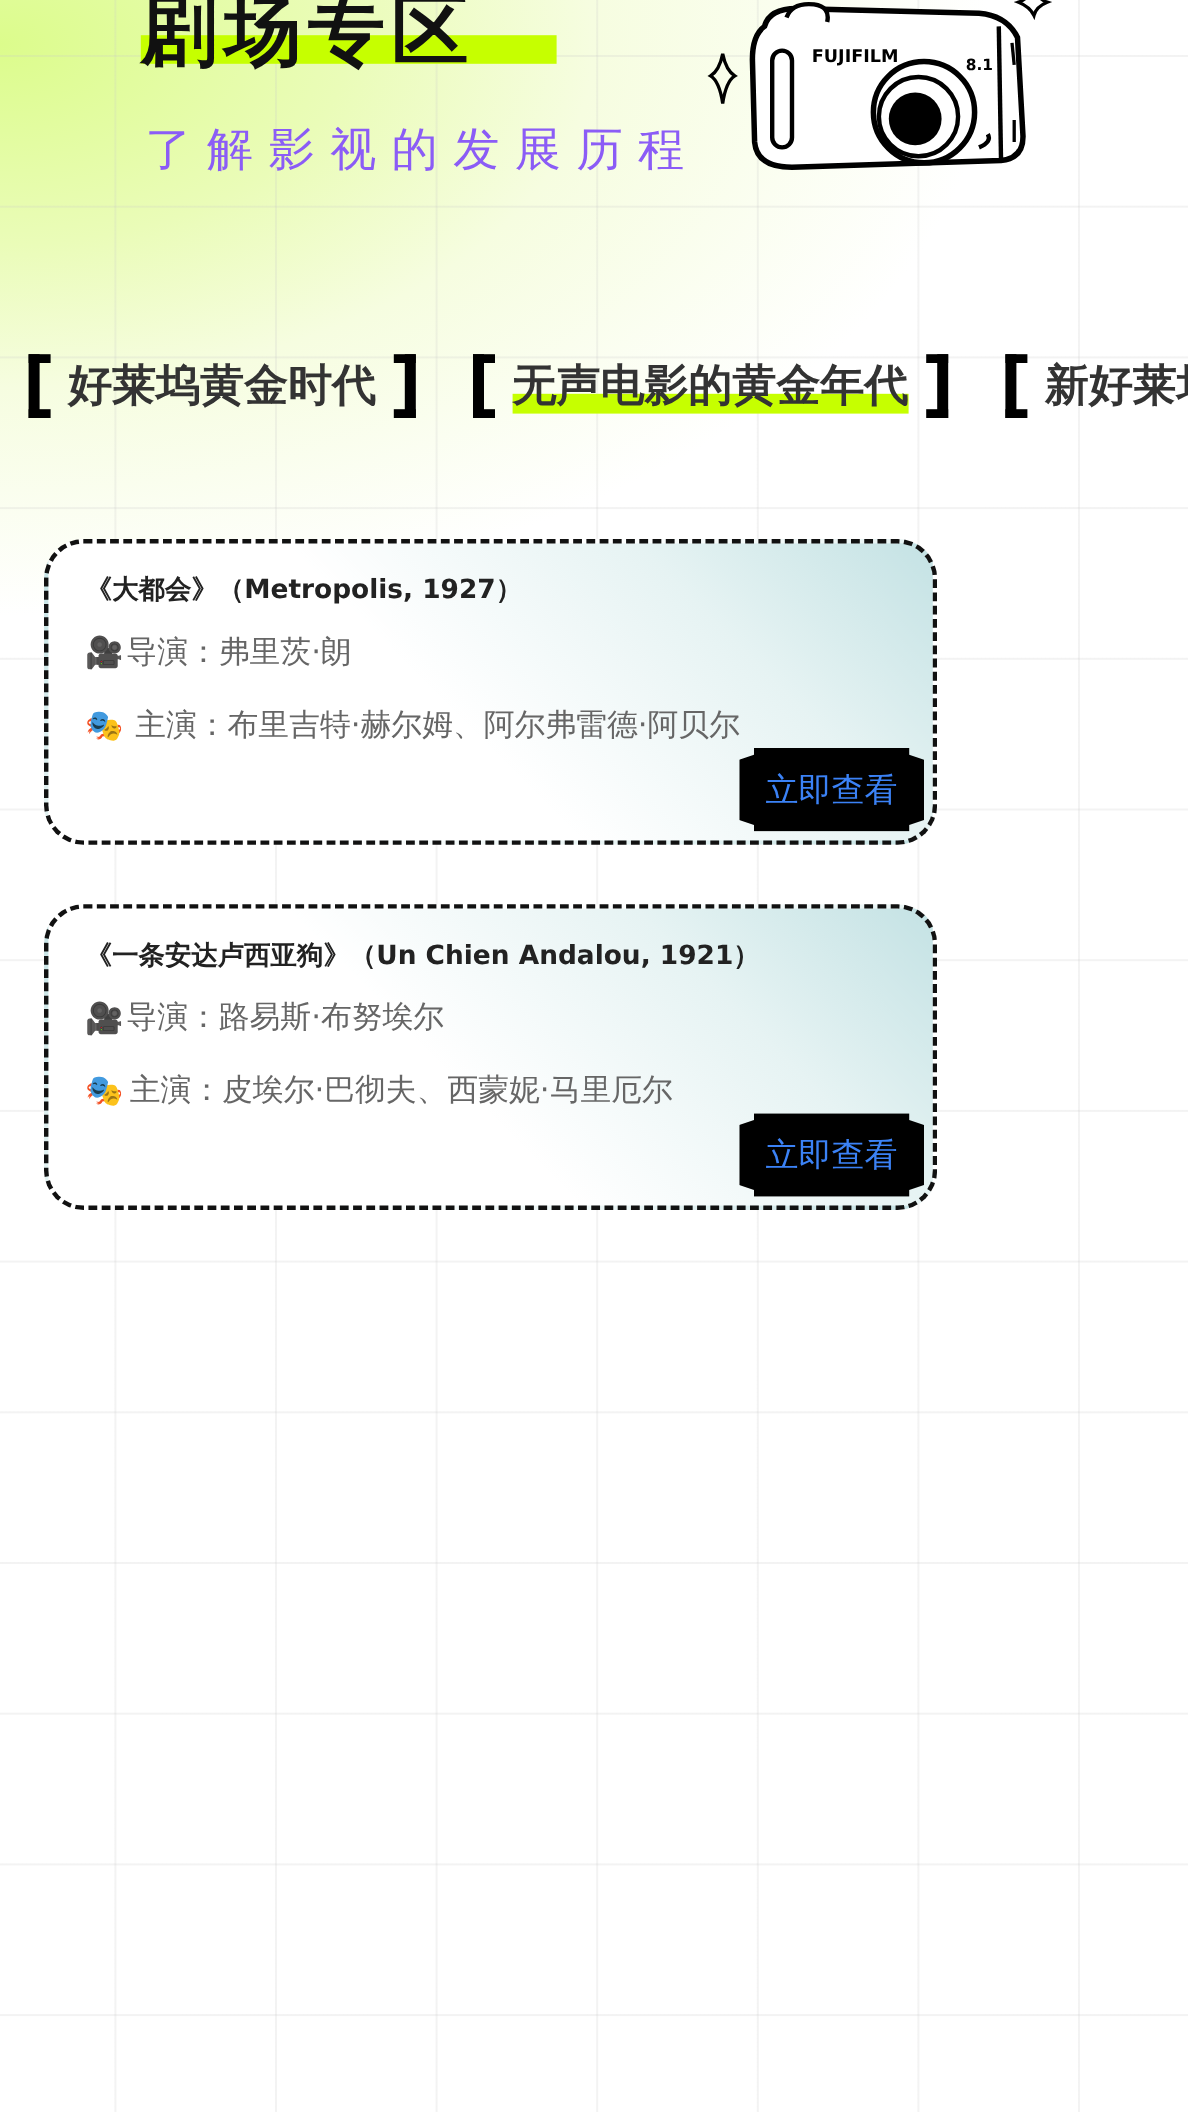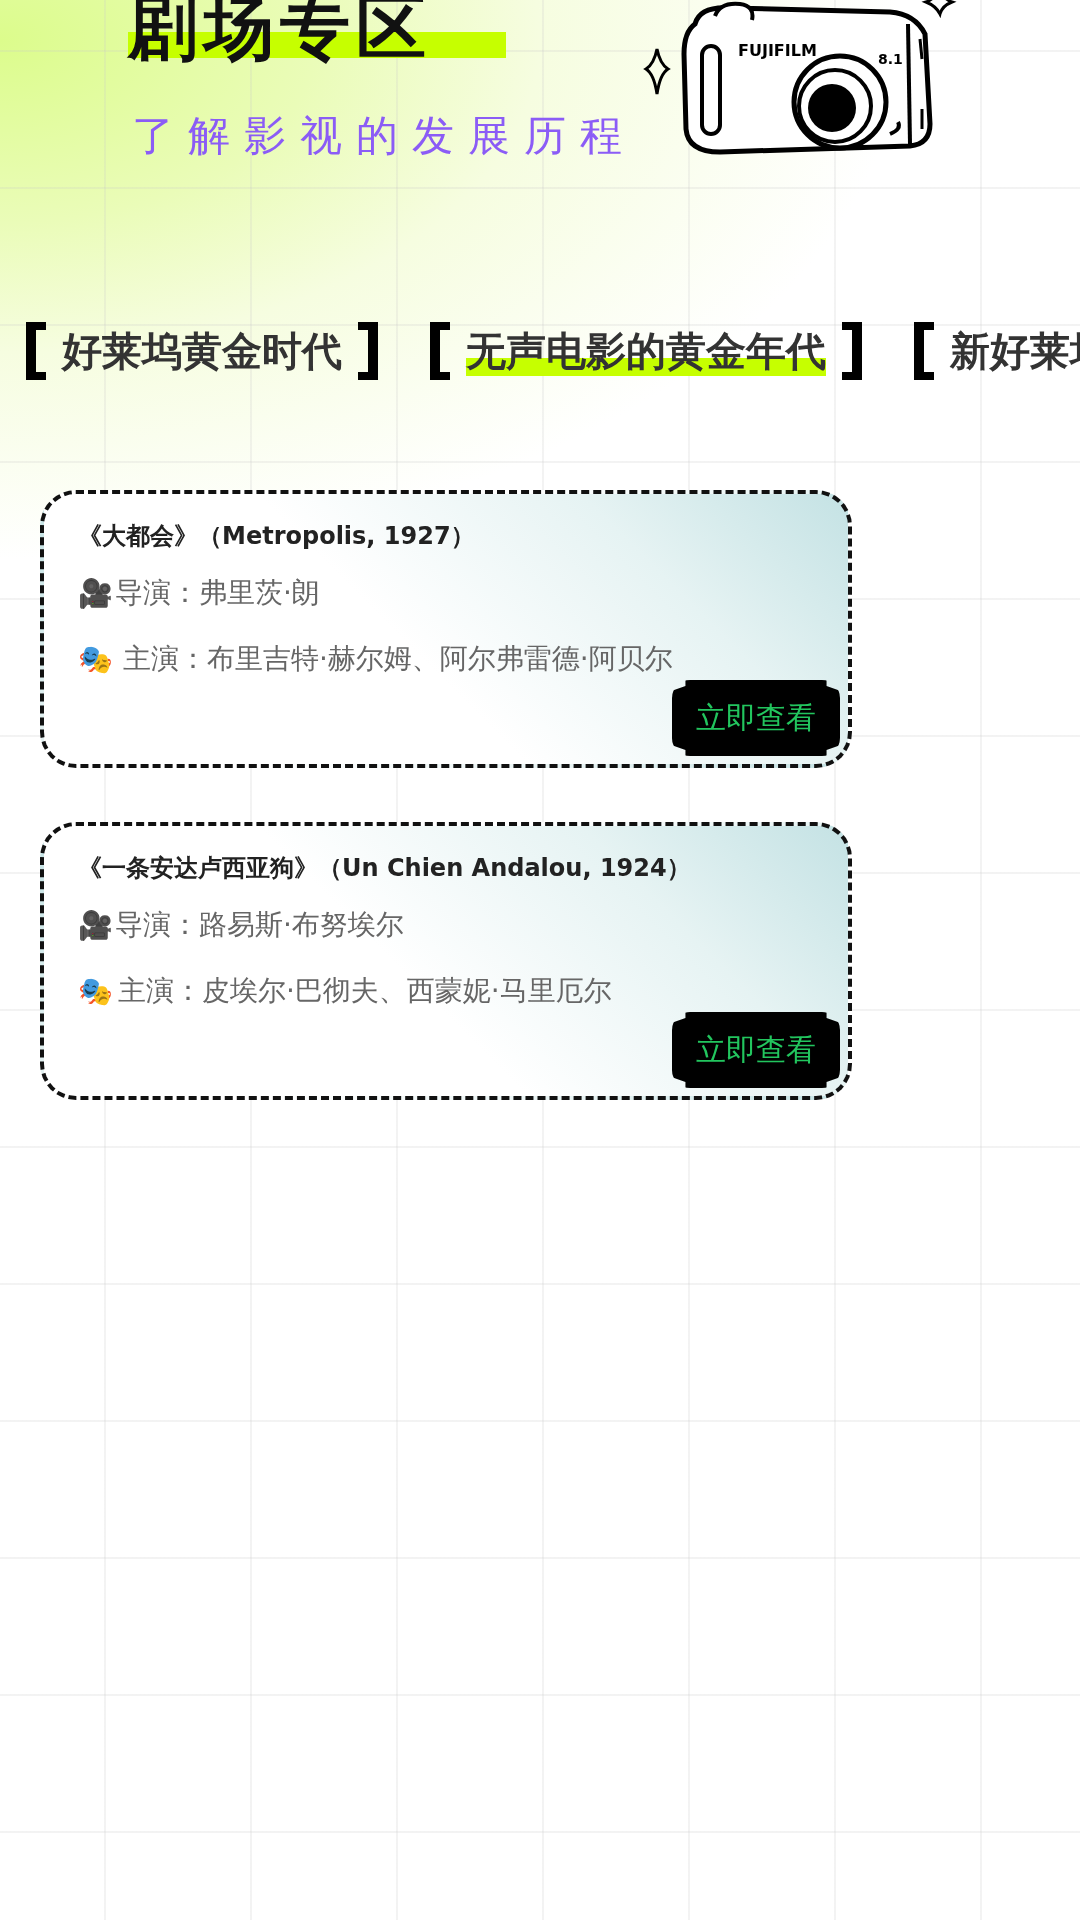--- a/index.html
+++ b/index.html
@@ -65,22 +65,22 @@
     }
     .card-title {
       position: absolute; left: 34px; top: 26px; font-size: 24px; font-weight: bold; color: #222;
     }
     .card-row {
       position: absolute; left: 34px; font-size: 28px; color: #666; display: flex; align-items: center;
     }
     .card-row .emoji { font-size: 28px; margin-right: 2px; }
     .view-btn {
       position: absolute; right: 8px; bottom: 8px; width: 168px; height: 76px;
-      background: #000; color: #22c55e; font-size: 30px; display: flex; align-items: center; justify-content: center;
-      border-radius: 18px; cursor: pointer;
+      background: #000; color: #3b82f6; font-size: 30px; display: flex; align-items: center; justify-content: center;
+      border-radius: 4px; cursor: pointer;
       clip-path: polygon(8% 0, 92% 0, 92% 8%, 100% 14%, 100% 86%, 92% 92%, 92% 100%, 8% 100%, 8% 92%, 0 86%, 0 14%, 8% 8%);
     }
   </style>
 </head>
 <body>
 
 <div class="bg-gradient"></div>
 <div class="bg-grid"></div>
 
 <div class="layer title-wrap">
@@ -165,21 +165,21 @@
     <span>导演：弗里茨·朗</span>
   </div>
   <div class="card-row" style="top:146px;">
     <span class="emoji">🎭</span>
     <span style="margin-left:8px;text-align:center;">主演：布里吉特·赫尔姆、阿尔弗雷德·阿贝尔</span>
   </div>
   <div class="view-btn">立即查看</div>
 </div>
 
 <div class="layer card" style="top:822px;">
-  <div class="card-title">《一条安达卢西亚狗》（Un Chien Andalou, 1924）</div>
+  <div class="card-title">《一条安达卢西亚狗》（Un Chien Andalou, 1921）</div>
   <div class="card-row" style="top:80px;">
     <span class="emoji">🎥</span>
     <span>导演：路易斯·布努埃尔</span>
   </div>
   <div class="card-row" style="top:146px;">
     <span class="emoji">🎭</span>
     <span style="margin-left:3px;">主演：皮埃尔·巴彻夫、西蒙妮·马里厄尔</span>
   </div>
   <div class="view-btn">立即查看</div>
 </div>

